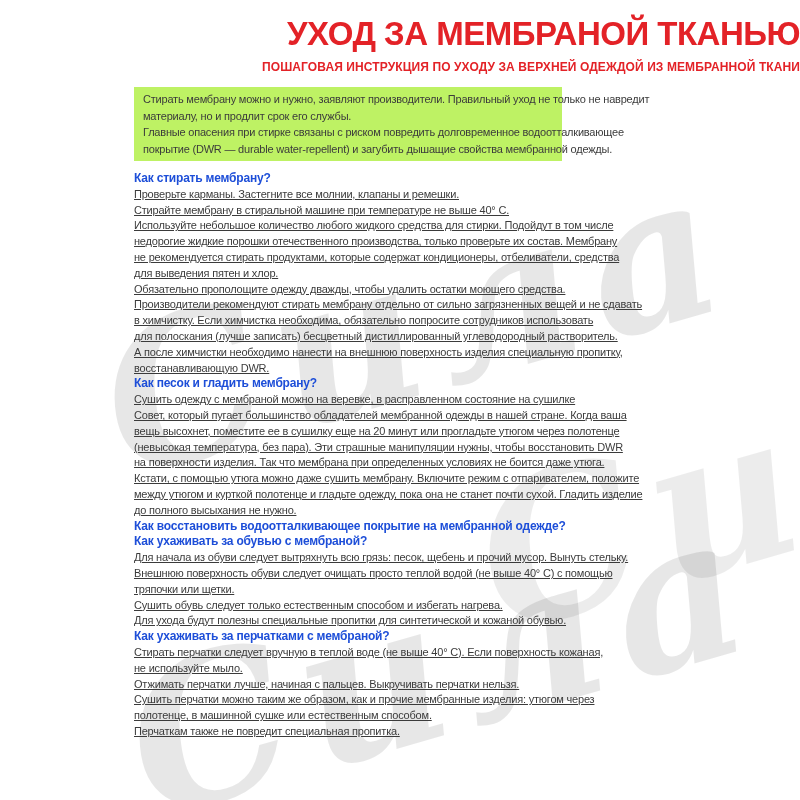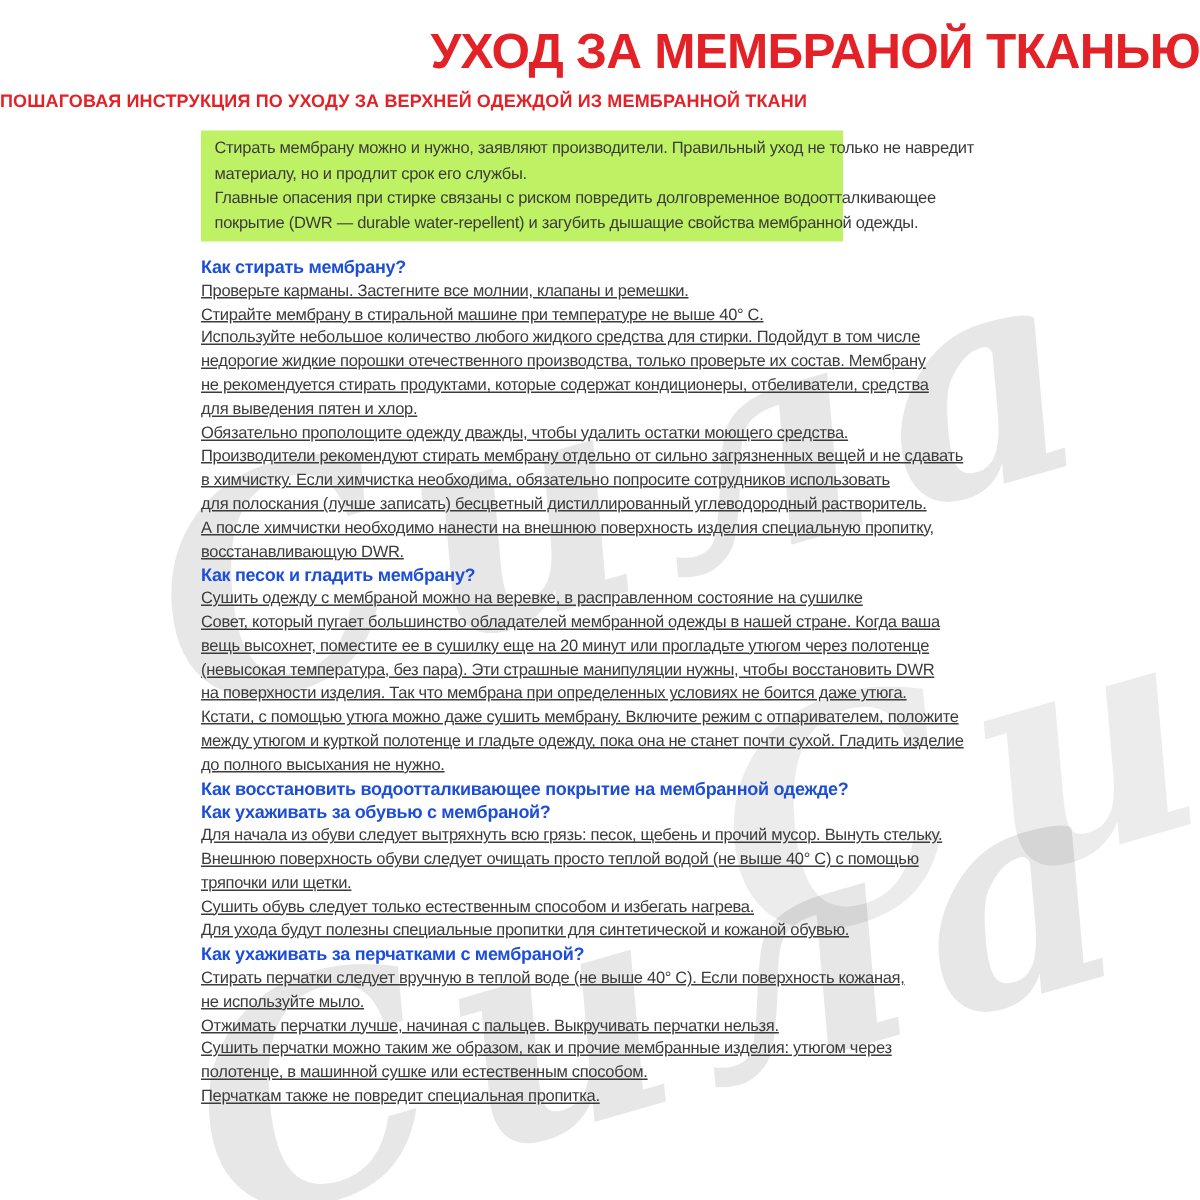--- a/index.html
+++ b/index.html
@@ -40,21 +40,21 @@
     margin: 0;
     text-align: right;
     font-size: 33px;
     line-height: 36px;
     font-weight: bold;
     letter-spacing: -0.5px;
     color: var(--accent, #e32227);
   }
   .subtitle {
     margin: 8px 0 0 0;
-    text-align: left;
+    text-align: right;
     font-size: 12px;
     line-height: 14px;
     font-weight: bold;
     letter-spacing: 0.1px;
     color: var(--accent, #e32227);
   }
 
   .column { margin-left: 134px; width: 534px; }
 
   .intro {

